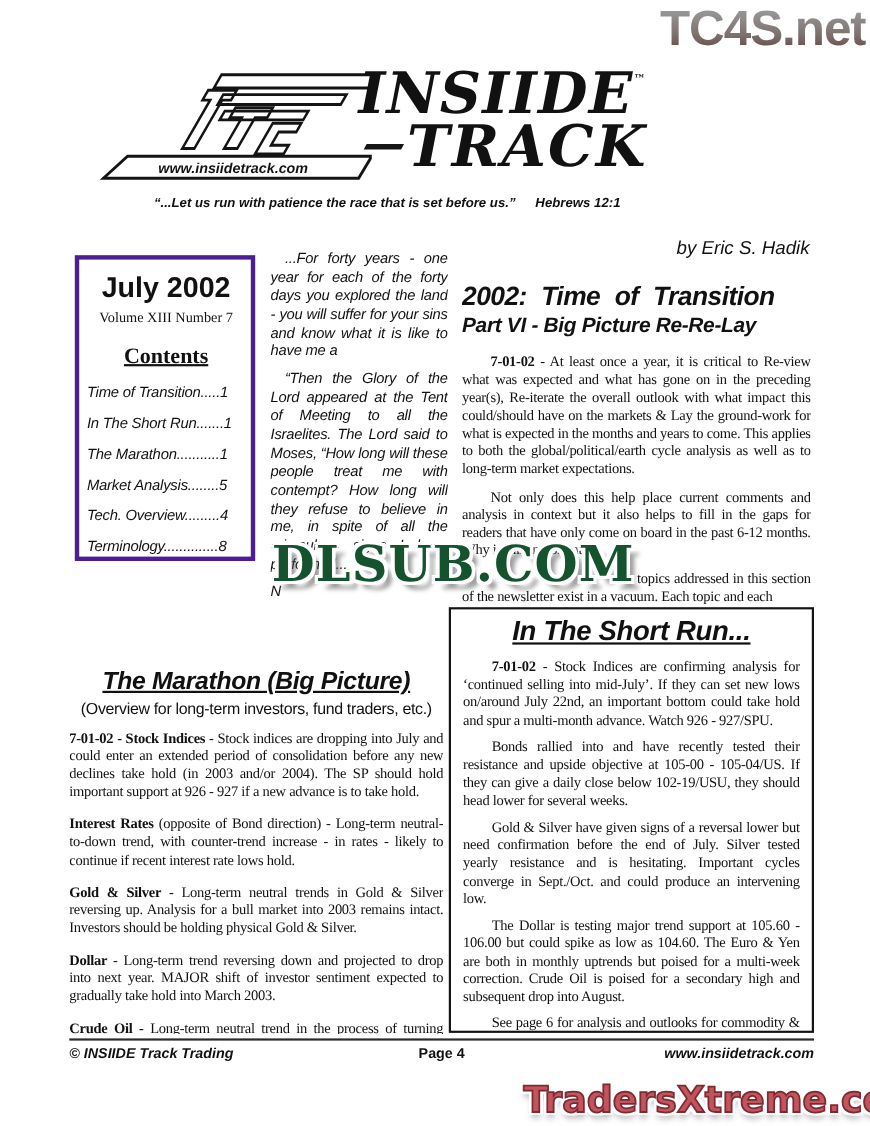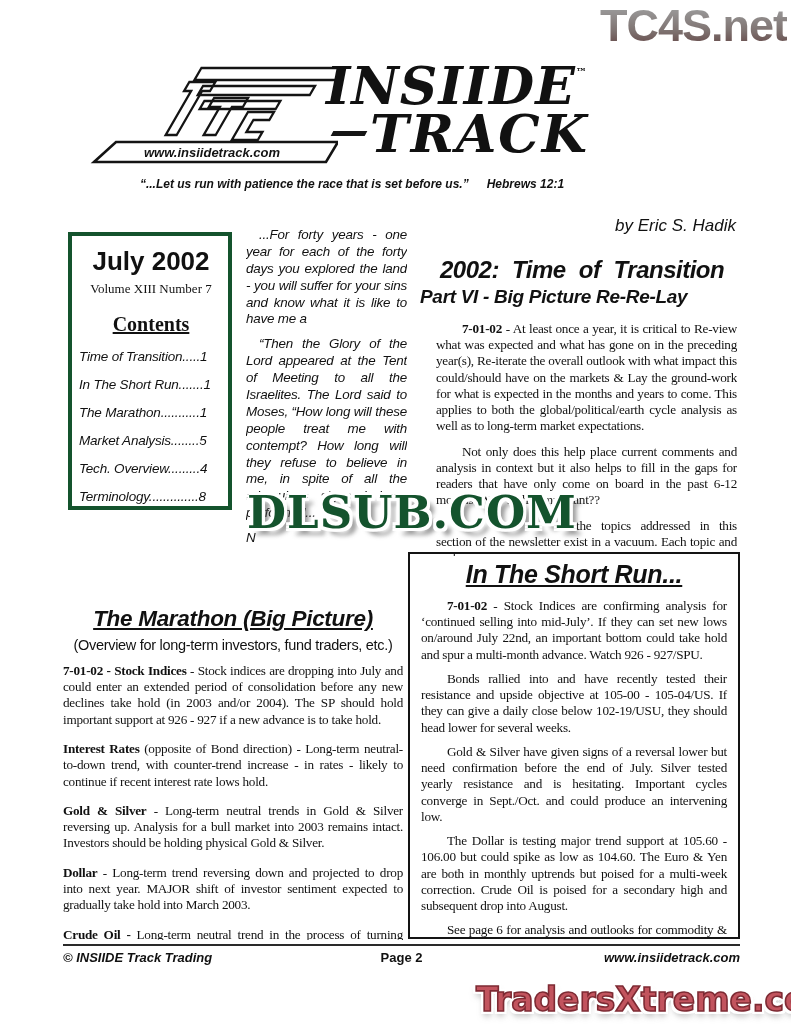--- a/index.html
+++ b/index.html
@@ -36,44 +36,44 @@
   .wm2{font-size:52px;letter-spacing:2px;}
 
   .tagline{position:absolute;top:177px;left:0;width:704px;text-align:center;
            font-family:"Liberation Sans",sans-serif;font-style:italic;font-weight:bold;font-size:12px;}
   .tagline .ref{margin-left:18px;}
   .byline{position:absolute;top:216px;left:420px;width:316px;text-align:right;
           font-family:"Liberation Sans",sans-serif;font-style:italic;font-size:17px;}
 
   
   .contents-box{position:absolute;top:232px;left:68px;width:164px;height:278px;
-                border:4px solid #14532d;box-sizing:border-box;padding:8px 5px 0 7px;overflow:hidden;}
+                border:4px solid #4c1d95;box-sizing:border-box;padding:8px 5px 0 7px;overflow:hidden;}
   .issue{font-family:"Liberation Sans",sans-serif;font-weight:bold;font-size:26px;
          text-align:center;letter-spacing:0px;margin-top:2px;}
   .volume{font-size:13px;text-align:center;margin-top:4px;}
   .contents-title{font-family:"Liberation Serif",serif;font-weight:bold;font-size:20px;
                   text-align:center;text-decoration:underline;margin-top:16px;}
   .contents-item{font-family:"Liberation Sans",sans-serif;font-style:italic;font-size:13.5px;
                  letter-spacing:-0.2px;margin-top:13px;white-space:nowrap;}
 
   
   .scripture{position:absolute;top:227px;left:246px;width:161px;height:322px;
              font-family:"Liberation Sans",sans-serif;font-style:italic;font-size:13.4px;
              line-height:1.26;text-align:justify;letter-spacing:-0.2px;overflow:hidden;}
   .scripture p{margin:0 0 8px 0;}
   .scripture .ind{text-indent:13px;}
 
   
   .article{position:absolute;top:256px;left:420px;width:317px;height:300px;overflow:hidden;}
   .art-title{font-family:"Liberation Sans",sans-serif;font-style:italic;font-weight:bold;
-             font-size:24px;word-spacing:7px;letter-spacing:-0.5px;margin-left:20px;}
+             font-size:24px;word-spacing:7px;letter-spacing:-0.5px;}
   .art-sub{font-family:"Liberation Sans",sans-serif;font-style:italic;font-weight:bold;
            font-size:19px;letter-spacing:-0.3px;margin-top:2px;}
   .body-par{font-size:13.2px;line-height:1.23;text-align:justify;letter-spacing:-0.25px;
-            margin:9px 0 0 16px;}
+            margin:9px 0 0 0;}
   .body-par.first-gap{margin-top:13px;}
   .body-par .ti{display:inline-block;width:26px;}
   .hidden-lead{text-indent:140px;}
 
   
   .marathon{position:absolute;top:558px;left:63px;width:340px;height:382px;overflow:hidden;}
   .mar-head{font-family:"Liberation Sans",sans-serif;font-style:italic;font-weight:bold;
             font-size:22.5px;text-align:center;text-decoration:underline;letter-spacing:-0.3px;margin-top:48px;}
   .mar-sub{font-family:"Liberation Sans",sans-serif;font-size:14.5px;text-align:center;
            letter-spacing:-0.3px;margin-top:5px;}
@@ -182,19 +182,19 @@
     <p class="sr-par first"><span class="ti"></span><b class="lead">7-01-02</b><span> - Stock Indices are confirming analysis for ‘continued selling into mid-July’.  If they can set new lows on/around July 22nd, an important bottom could take hold and spur a multi-month advance.  Watch 926 - 927/SPU.</span></p>
     <p class="sr-par"><span class="ti"></span><span>Bonds rallied into and have recently tested their resistance and upside objective at 105-00 - 105-04/US.  If they can give a daily close below 102-19/USU, they should head lower for several weeks.</span></p>
     <p class="sr-par"><span class="ti"></span><span>Gold &amp; Silver have given signs of a reversal lower but need confirmation before the end of July.  Silver tested yearly resistance and is hesitating. Important cycles converge in Sept./Oct. and could produce an intervening low.</span></p>
     <p class="sr-par"><span class="ti"></span><span>The Dollar is testing major trend support at 105.60 - 106.00 but could spike as low as 104.60.  The Euro &amp; Yen are both in monthly uptrends but poised for a multi-week correction.  Crude Oil is poised for a secondary high and subsequent drop into August.</span></p>
     <p class="sr-par"><span class="ti"></span><span>See page 6 for analysis and outlooks for commodity &amp; inflation-related markets.</span></p>
   </div>
 
   <div class="footer-rule"></div>
   <div class="footer">
     <span class="fl">© INSIIDE Track Trading</span>
-    <span class="fc">Page 2</span>
+    <span class="fc">Page 4</span>
     <span class="fr">www.insiidetrack.com</span>
   </div>
 
   <div class="traders">TradersXtreme.com</div>
 
 </div>
 
 </body></html>

